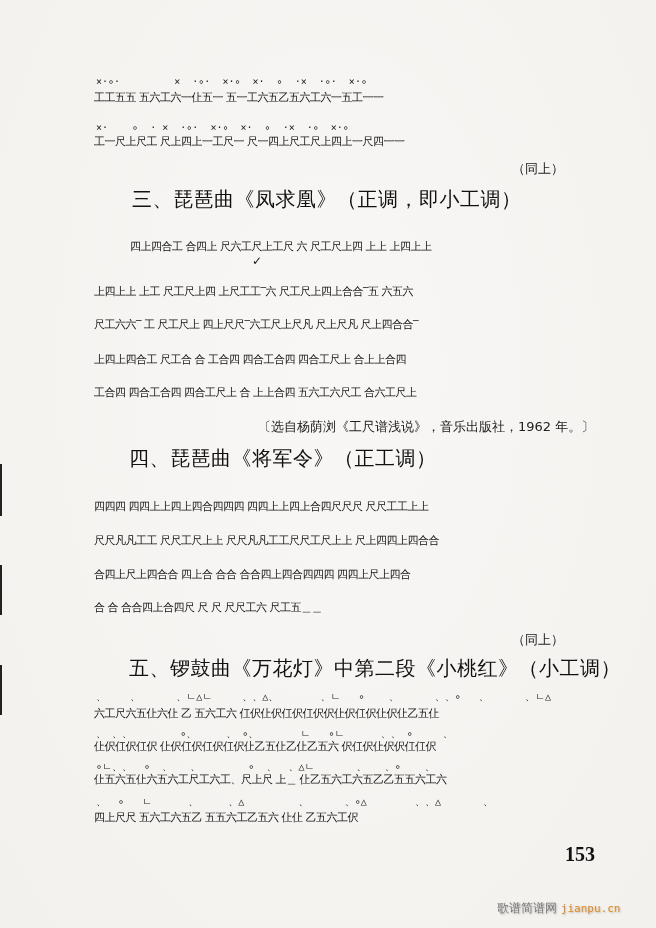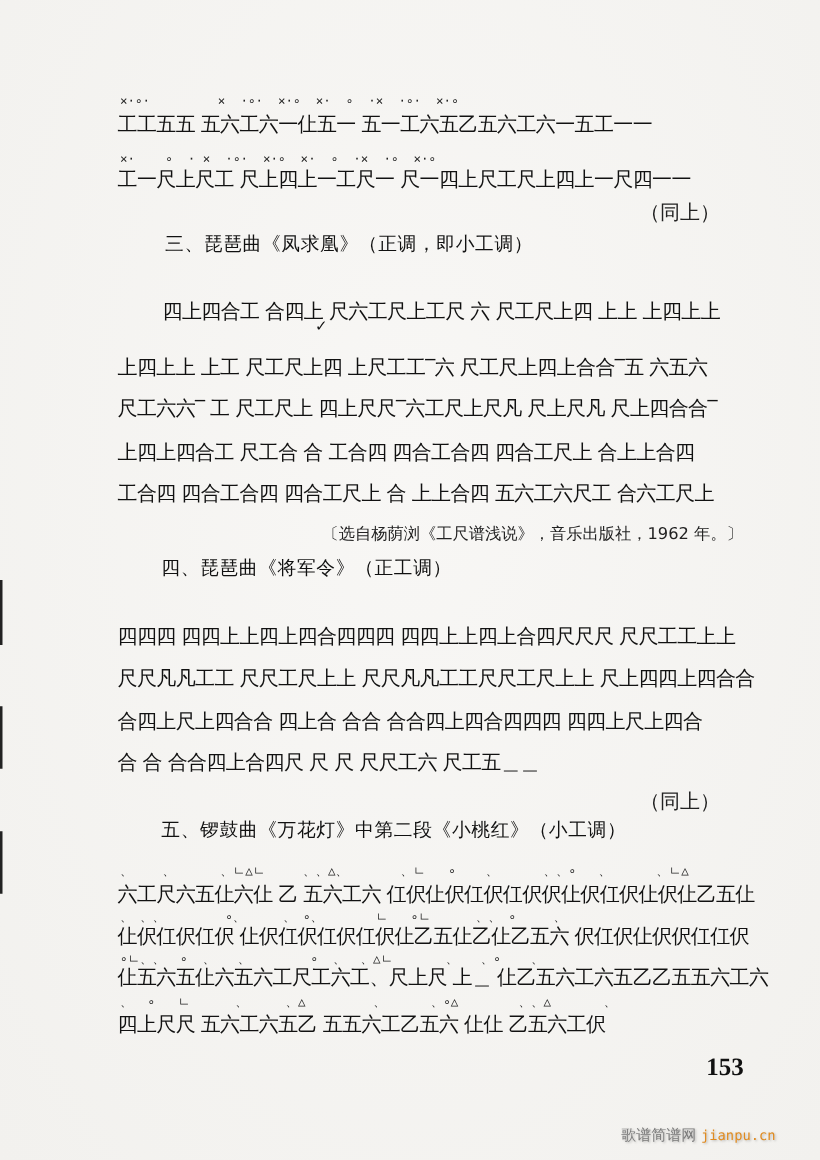--- a/index.html
+++ b/index.html
@@ -34,33 +34,33 @@
     .marks {
       position: absolute;
       white-space: pre;
       font-family: "DejaVu Sans Mono", "Liberation Mono", monospace;
       font-size: 10px;
       color: #222;
       letter-spacing: 0;
     }
     .notation {
       font-family: "DejaVu Sans", "Liberation Sans", sans-serif;
-      font-size: 16px;
+      font-size: 11px;
       letter-spacing: -0.5px;
       color: #111;
     }
     .heading {
       font-family: Liberation Mono, monospace;
-      font-size: 15px;
+      font-size: 20px;
       color: #111;
       letter-spacing: 0.5px;
     }
     .ref {
       font-family: "DejaVu Sans", "Liberation Sans", sans-serif;
-      font-size: 16px;
+      font-size: 13px;
       color: #222;
     }
     .citation {
       font-family: "DejaVu Sans", "Liberation Sans", sans-serif;
       font-size: 13px;
       color: #222;
     }
     .page-number {
       font-family: "Liberation Serif", "DejaVu Serif", serif;
       font-weight: bold;

